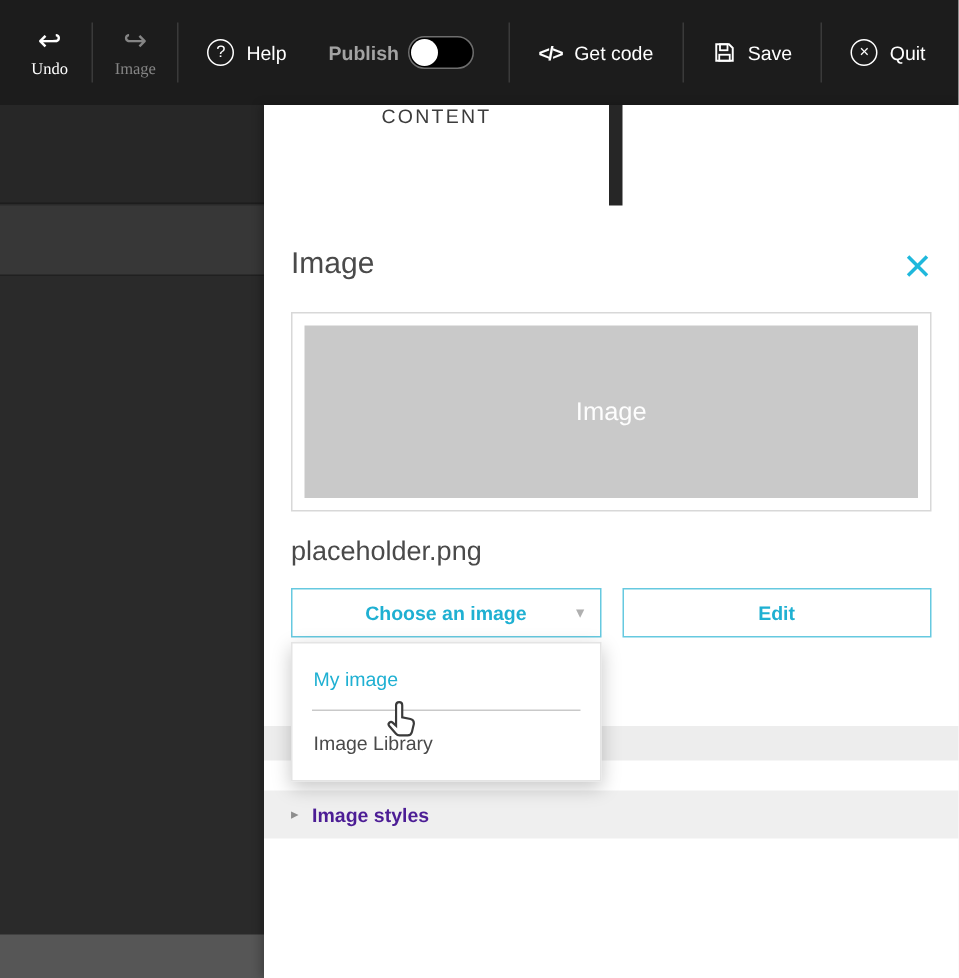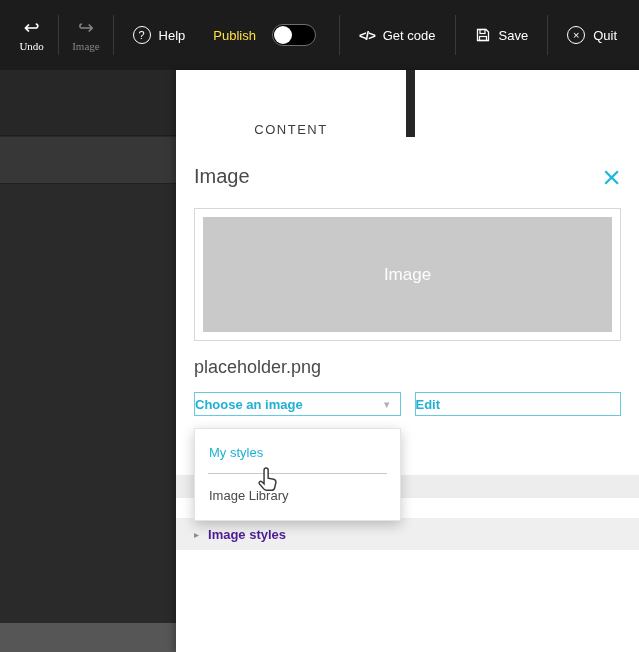--- a/index.html
+++ b/index.html
@@ -27,21 +27,21 @@
   .tb-sep { width:1px; height:40px; background:#3a3a3a; margin:0 7px; flex:none; }
   .tb-row {
     display:flex; align-items:center; gap:8px; color:#fff;
     font-size:13px; padding:0 12px; cursor:pointer; white-space:nowrap;
   }
   .circle-icon {
     width:18px; height:18px; border:1.5px solid #fff; border-radius:50%;
     display:flex; align-items:center; justify-content:center;
     font-size:11px; line-height:1; color:#fff; flex:none;
   }
-  .publish { color:#fde047; font-weight:normal; gap:16px; padding:0 16px; }
+  .publish { color:#a3a3a3; font-weight:bold; gap:6px; padding:0 16px; }
   .toggle {
     width:44px; height:22px; border-radius:11px; background:#000;
     border:1px solid #6e6e6e; position:relative; cursor:pointer; flex:none;
   }
   .toggle .knob {
     position:absolute; left:1px; top:1px; width:18px; height:18px;
     border-radius:50%; background:#fff;
   }
   .code-glyph { font-size:13px; font-weight:bold; letter-spacing:-1px; }
   .quit-item { margin-left:auto; }
@@ -52,22 +52,22 @@
   .canvas .band-row  { position:absolute; top:67px; left:0; width:100%; height:47px; background:#373737; border-bottom:1px solid #202020; }
   .canvas .band-bottom { position:absolute; bottom:0; left:0; width:100%; height:29px; background:#565656; }
 
   
   .panel {
     position:absolute; top:70px; left:176px; width:463px; height:582px;
     background:#fff; box-shadow:-3px 0 6px rgba(0,0,0,0.25);
   }
   .tabs { display:flex; height:67px; }
   .tab {
-    display:flex; align-items:flex-end; justify-content:center;
-    font-size:13px; letter-spacing:1.5px; color:#3c3c3c; cursor:pointer;margin-top:8px;
+    display:flex; align-items:flex-start; justify-content:center;
+    font-size:13px; letter-spacing:1.5px; color:#3c3c3c; cursor:pointer;
   }
   .tab-content { width:230px; background:#fff; }
   .tab-design  { flex:1; background:#e8e8e8; box-shadow: inset 0 -9px 9px -9px rgba(0,0,0,0.45); }
   .tabs-edge   { width:9px; background:#262626; }
 
   .panel-body { position:relative; }
 
   .title-row {
     display:flex; justify-content:space-between; align-items:center;
     padding:28px 18px 0 18px;
@@ -79,23 +79,23 @@
     margin:20px 18px 0 18px; border:1px solid #d8d8d8; padding:8px; height:133px;
   }
   .preview-placeholder {
     width:100%; height:100%; background:#c9c9c9; color:#fdfdfd;
     display:flex; align-items:center; justify-content:center; font-size:17px;
   }
   .filename { margin:16px 18px 0 18px; font-size:18px; color:#4a4a4a; }
 
   .btn-row { margin:14px 18px 0 18px; display:flex; gap:14px; position:relative; }
   .btn {
-    flex:1; height:24px; border:1px solid #66c9e0; background:#fff;
+    flex:1; height:33px; border:1px solid #66c9e0; background:#fff;
     color:#1fb0d2; font-weight:bold; font-size:13px;
-    display:flex; align-items:center; justify-content:flex-start;
+    display:flex; align-items:center; justify-content:center;
     position:relative; cursor:pointer;
   }
   .btn .caret { position:absolute; right:10px; color:#b0b0b0; font-size:11px; font-weight:normal; }
 
   .dropdown {
     position:absolute; top:36px; left:0; width:calc(50% - 7px);
     background:#fff; border:1px solid #e4e4e4;
     box-shadow:0 4px 12px rgba(0,0,0,0.22); z-index:5;
   }
   .dd-item { font-size:13px; padding:16px 14px 13px 14px; cursor:pointer; }
@@ -195,21 +195,21 @@
     <div class="btn-row">
       <div class="btn">
         <span>Choose an image</span>
         <span class="caret">▾</span>
       </div>
       <div class="btn">
         <span>Edit</span>
       </div>
 
       <div class="dropdown">
-        <div class="dd-item accent">My styles</div>
+        <div class="dd-item accent">My image</div>
         <div class="dd-sep"></div>
         <div class="dd-item plain">Image Library</div>
       </div>
     </div>
 
     <div class="section-bar-blank"></div>
 
     <div class="section-bar">
       <span class="section-arrow">▸</span>
       <span class="section-label">Image styles</span>

